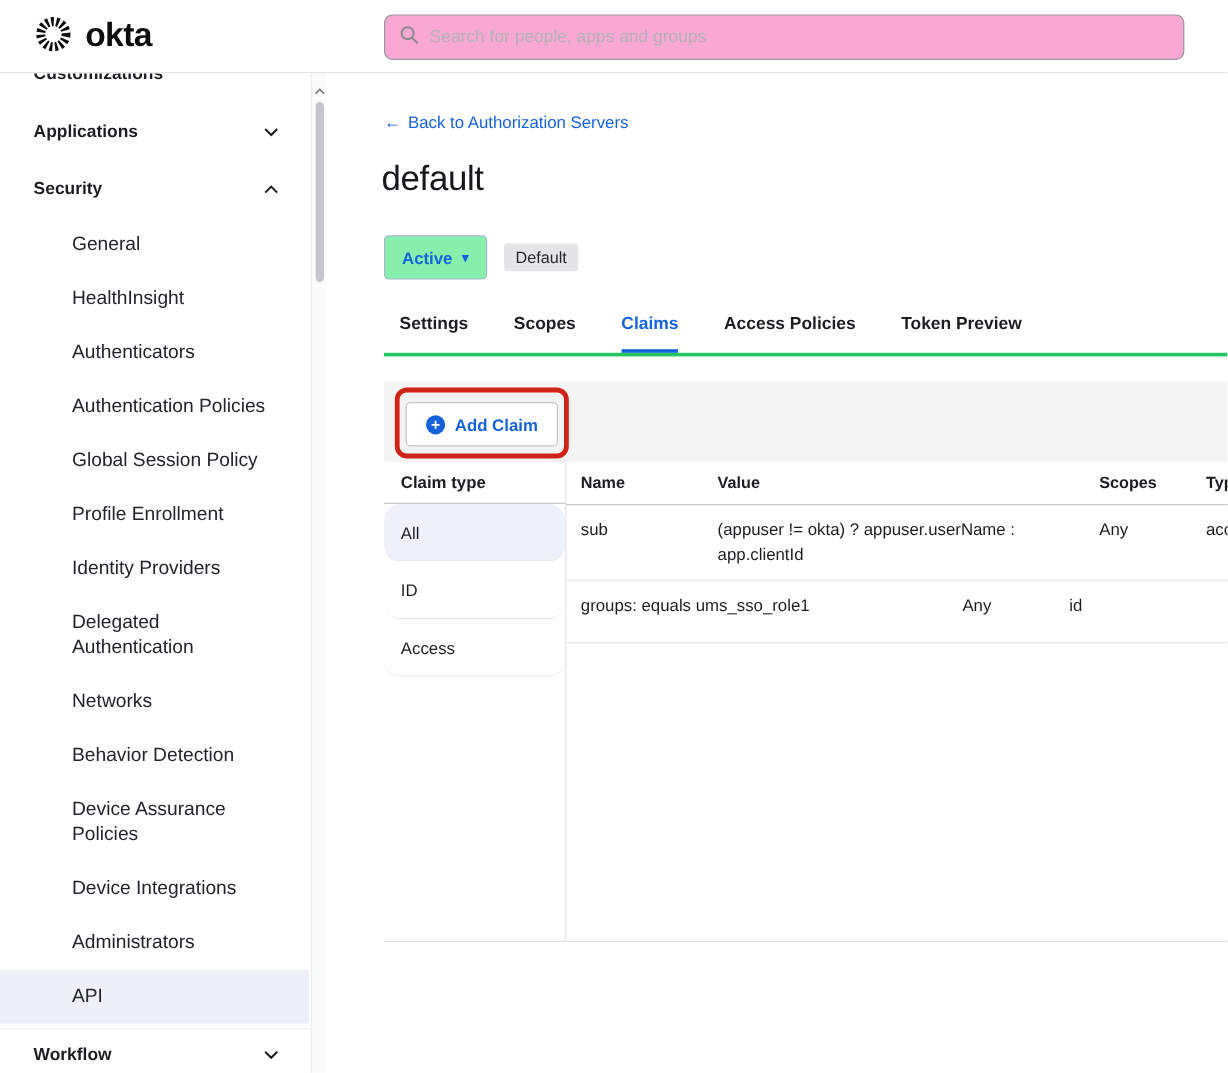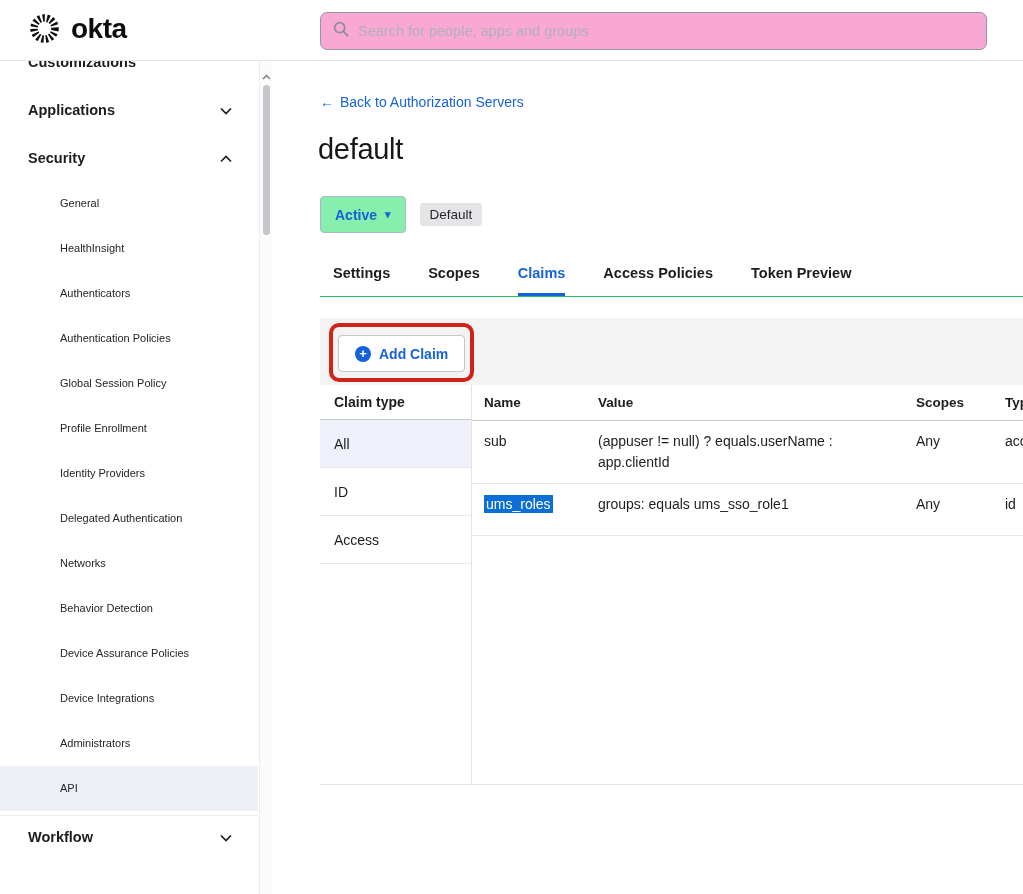--- a/index.html
+++ b/index.html
@@ -22,21 +22,21 @@
   
   .sidebar { position:absolute; left:0; top:61px; width:258px; bottom:0;
     background:#fff; overflow:hidden; z-index:10; }
   .side-clip { margin-top:-9px; padding-left:28px; font-weight:700; font-size:14.5px;
     height:20px; line-height:20px; color:#1d1d21; }
   .side-top { display:flex; align-items:center; justify-content:space-between;
     height:42px; padding:0 26px 0 28px; font-weight:700; font-size:14.5px; cursor:pointer; }
   .side-top.apps { margin-top:17px; }
   .side-top.sec  { margin-top:6px; }
   .side-sub { list-style:none; margin-top:2px; }
-  .side-sub li { padding:12px 20px 12px 60px; font-size:11px; line-height:21px;
+  .side-sub li { padding:12px 20px 12px 60px; font-size:16px; line-height:21px;
     color:#24242a; cursor:pointer; }
   .side-sub li span { display:inline-block; max-width:168px; }
   .side-sub li.selected { background:#eef0f8; }
   .side-workflow { margin-top:4px; border-top:1px solid #ededef; }
 
   
   .side-scroll { position:absolute; left:259px; top:61px; width:13px; bottom:0;
     background:#fbfbfc; border-left:1px solid #ededef; z-index:11; }
   .side-scroll .up { position:absolute; top:5px; left:0; width:13px; text-align:center; }
   .side-scroll .thumb { position:absolute; top:24px; left:3px; width:7px; height:150px;
@@ -56,21 +56,21 @@
     color:#17171c; letter-spacing:-0.3px; }
   .status-row { position:absolute; left:0; top:135px; display:flex; align-items:center; gap:14px; }
   .btn-active { height:37px; padding:0 14px; background:#86efac; border:1px solid #aab6d3;
     border-radius:4px; color:#1662dd; font-size:14px; font-weight:600;
     display:flex; align-items:center; gap:8px; cursor:pointer;
     font-family:"Liberation Sans", sans-serif; }
   .btn-active .caret { font-size:11px; }
   .badge { background:#e5e5e8; border-radius:3px; padding:4px 10px; font-size:13.5px; color:#27272b; }
 
   .tabs { position:absolute; left:0; top:201px; right:0; height:35px;
-    display:flex; gap:38px; padding-left:13px; border-bottom:1px solid #22c55e;align-items:flex-end; }
+    display:flex; gap:38px; padding-left:13px; border-bottom:3px solid #22c55e; }
   .tab { font-size:14.5px; font-weight:600; color:#1d1d21; padding-bottom:12px;
     cursor:pointer; border-bottom:3px solid transparent; }
   .tab.active { color:#1662dd; border-bottom-color:#1662dd; }
 
   .toolbar { position:absolute; left:0; top:257px; right:0; height:67px; background:#f3f3f4; }
   .annotation { position:absolute; left:9px; top:5px; width:145px; height:59px;
     border:4px solid #d02318; border-radius:10px; pointer-events:none; z-index:20; }
   .btn-add { position:absolute; left:18px; top:17px; height:37px; padding:0 16px;
     background:#fff; border:1px solid #c6c6cb; border-radius:4px;
     display:flex; align-items:center; gap:8px; cursor:pointer;
@@ -79,21 +79,21 @@
     font-size:13px; line-height:15px; text-align:center; font-weight:700; display:inline-block; }
 
   .content-block { position:absolute; left:0; top:324px; width:703px; height:400px;
     border-bottom:1px solid #e3e3e7; }
   .claim-panel { position:absolute; left:0; top:0; width:152px; height:400px;
     border-right:1px solid #e3e3e7; }
   .claim-panel .phead { height:35px; line-height:35px; padding-left:14px;
     font-size:14px; font-weight:700; border-bottom:1px solid #c9c9cd; }
   .claim-panel ul { list-style:none; }
   .claim-panel li { height:48px; line-height:48px; padding-left:14px; font-size:14px;
-    border-bottom:1px solid #e8e8ec; cursor:pointer; }
+    border-bottom:1px solid #e8e8ec; cursor:pointer;border-radius:14px; }
   .claim-panel li.selected { background:#eef1fa; }
 
   .claims-table { position:absolute; left:152px; top:0; width:611px; }
   .trow { display:flex; align-items:flex-start; border-bottom:1px solid #e8e8ec; }
   .trow.thead { border-bottom:1px solid #c9c9cd; }
   .tcell { padding:10px 12px; font-size:14px; line-height:21px; }
   .thead .tcell { padding:7px 12px; font-size:13.5px; font-weight:700; }
   .col-name { width:114px; flex:none; }
   .col-value { width:318px; flex:none; }
   .col-scopes { width:89px; flex:none; }
@@ -231,29 +231,26 @@
     <div class="claims-table">
       <div class="trow thead">
         <div class="tcell col-name">Name</div>
         <div class="tcell col-value">Value</div>
         <div class="tcell col-scopes">Scopes</div>
         <div class="tcell col-type">Type</div>
       </div>
 
       <div class="trow body">
         <div class="tcell col-name">sub</div>
-        <div class="tcell col-value">(appuser != null) ? equals.userName : app.clientId</div>
+        <div class="tcell col-value">(appuser != okta) ? appuser.userName : app.clientId</div>
         <div class="tcell col-scopes">Any</div>
         <div class="tcell col-type">access</div>
       </div>
 
       <div class="trow body">
-        <div class="tcell col-name">
-          <span class="sel">ums_roles</span>
-        </div>
         <div class="tcell col-value">groups: equals ums_sso_role1</div>
         <div class="tcell col-scopes">Any</div>
         <div class="tcell col-type">id</div>
       </div>
     </div>
 
   </div>
 </main>
 
 </body></html>

